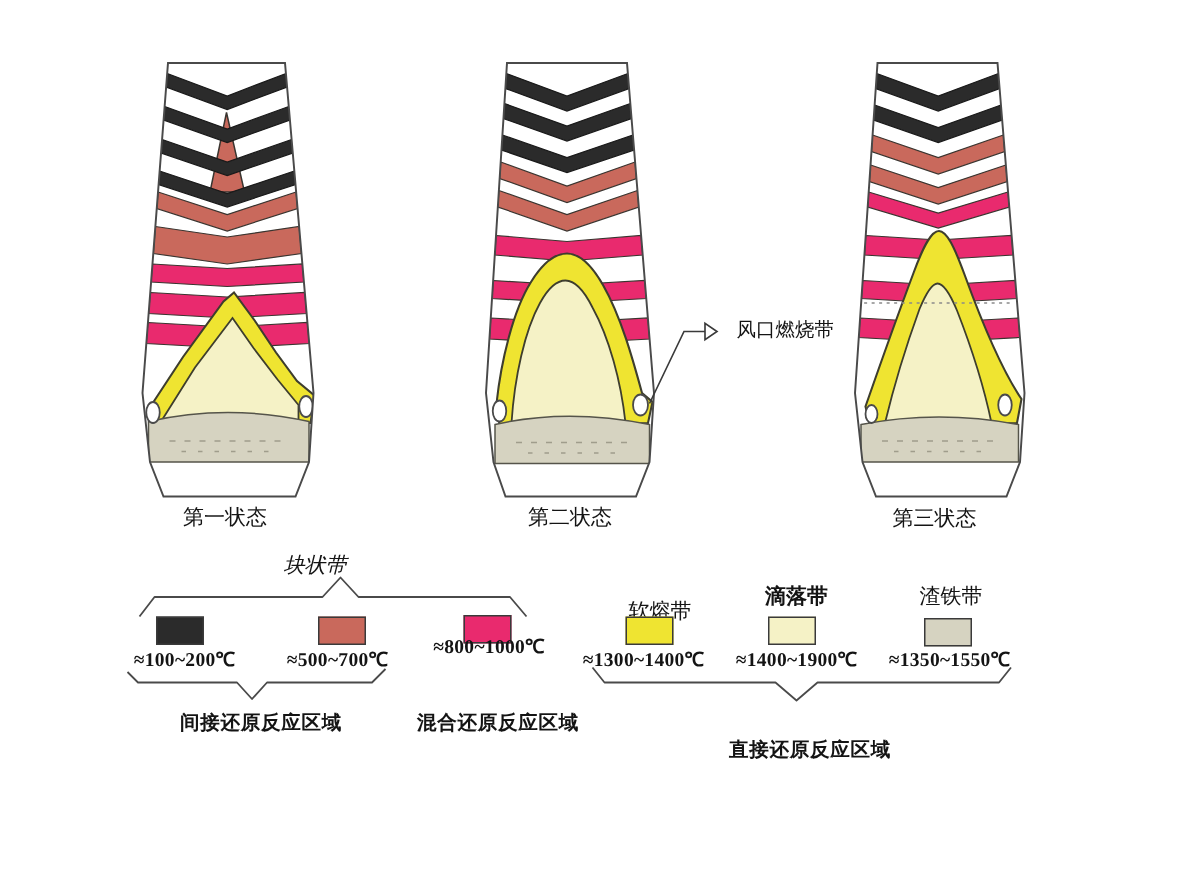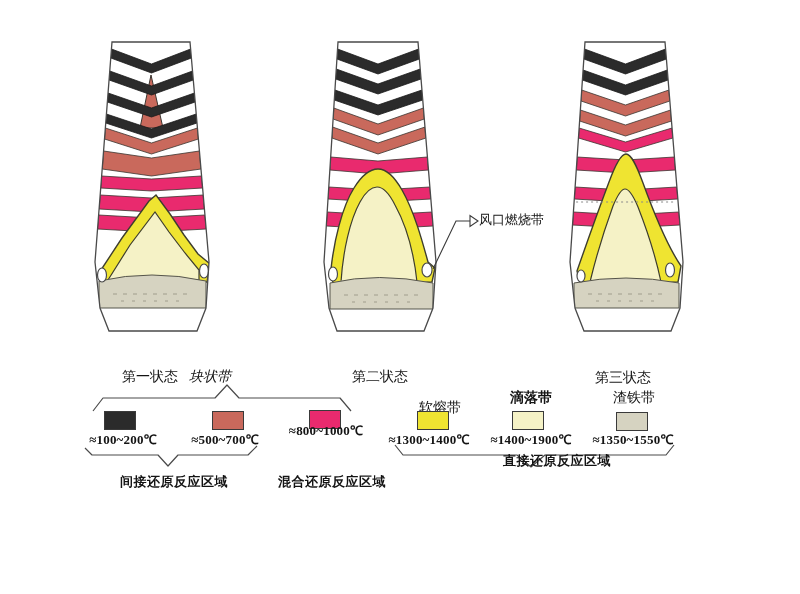--- a/index.html
+++ b/index.html
@@ -3,22 +3,22 @@
 <meta charset="utf-8">
 <style>
   html,body{margin:0;padding:0;background:#fff;}
   .stage{
     position:relative;width:800px;height:594px;background:#ffffff;overflow:hidden;
     font-family:"Liberation Sans","DejaVu Sans",sans-serif;color:#141414;
   }
   .stage svg{position:absolute;left:0;top:0;}
   .lbl{position:absolute;white-space:nowrap;line-height:1.1;}
   .ctr{transform:translateX(-50%);}
-  .state-label{font-size:14px;margin-top:32px;}
-  .ann-label{font-size:13px;}
+  .state-label{font-size:14px;}
+  .ann-label{font-size:13px;margin-left:12px;}
   .group-title{font-size:14px;}
   .zone-title{font-size:14px;}
   .temp{font-size:13px;font-weight:bold;letter-spacing:0.2px;font-family:Liberation Serif, serif;}
   .region{font-size:13px;font-weight:bold;letter-spacing:0.5px;}
   .caption{font-size:27px;font-weight:600;letter-spacing:1px;}
   .swatch{position:absolute;width:32px;height:19px;border:1px solid #3a3a3a;box-sizing:border-box;}
   .brace{fill:none;stroke:#4a4a4a;stroke-width:1.2;stroke-linejoin:round;}
   .leader{fill:none;stroke:#3a3a3a;stroke-width:1.1;}
 </style>
 </head>
@@ -139,15 +139,15 @@
 
   <div class="lbl ctr temp" style="left:123px;top:433px;">≈100~200℃</div>
   <div class="lbl ctr temp" style="left:225px;top:433px;">≈500~700℃</div>
   <div class="lbl ctr temp" style="left:326px;top:424px;text-align:center;">≈800~1000℃</div>
   <div class="lbl ctr temp" style="left:429px;top:433px;">≈1300~1400℃</div>
   <div class="lbl ctr temp" style="left:531px;top:433px;">≈1400~1900℃</div>
   <div class="lbl ctr temp" style="left:633px;top:433px;text-align:right;">≈1350~1550℃</div>
 
   <div class="lbl ctr region" style="left:174px;top:475px;">间接还原反应区域</div>
   <div class="lbl ctr region" style="left:332px;top:475px;">混合还原反应区域</div>
-  <div class="lbl ctr region" style="left:540px;top:454px;margin-left:17px;">直接还原反应区域</div>
+  <div class="lbl ctr region" style="left:540px;top:493px;">直接还原反应区域</div>
 
 </div>
 
 </body></html>

